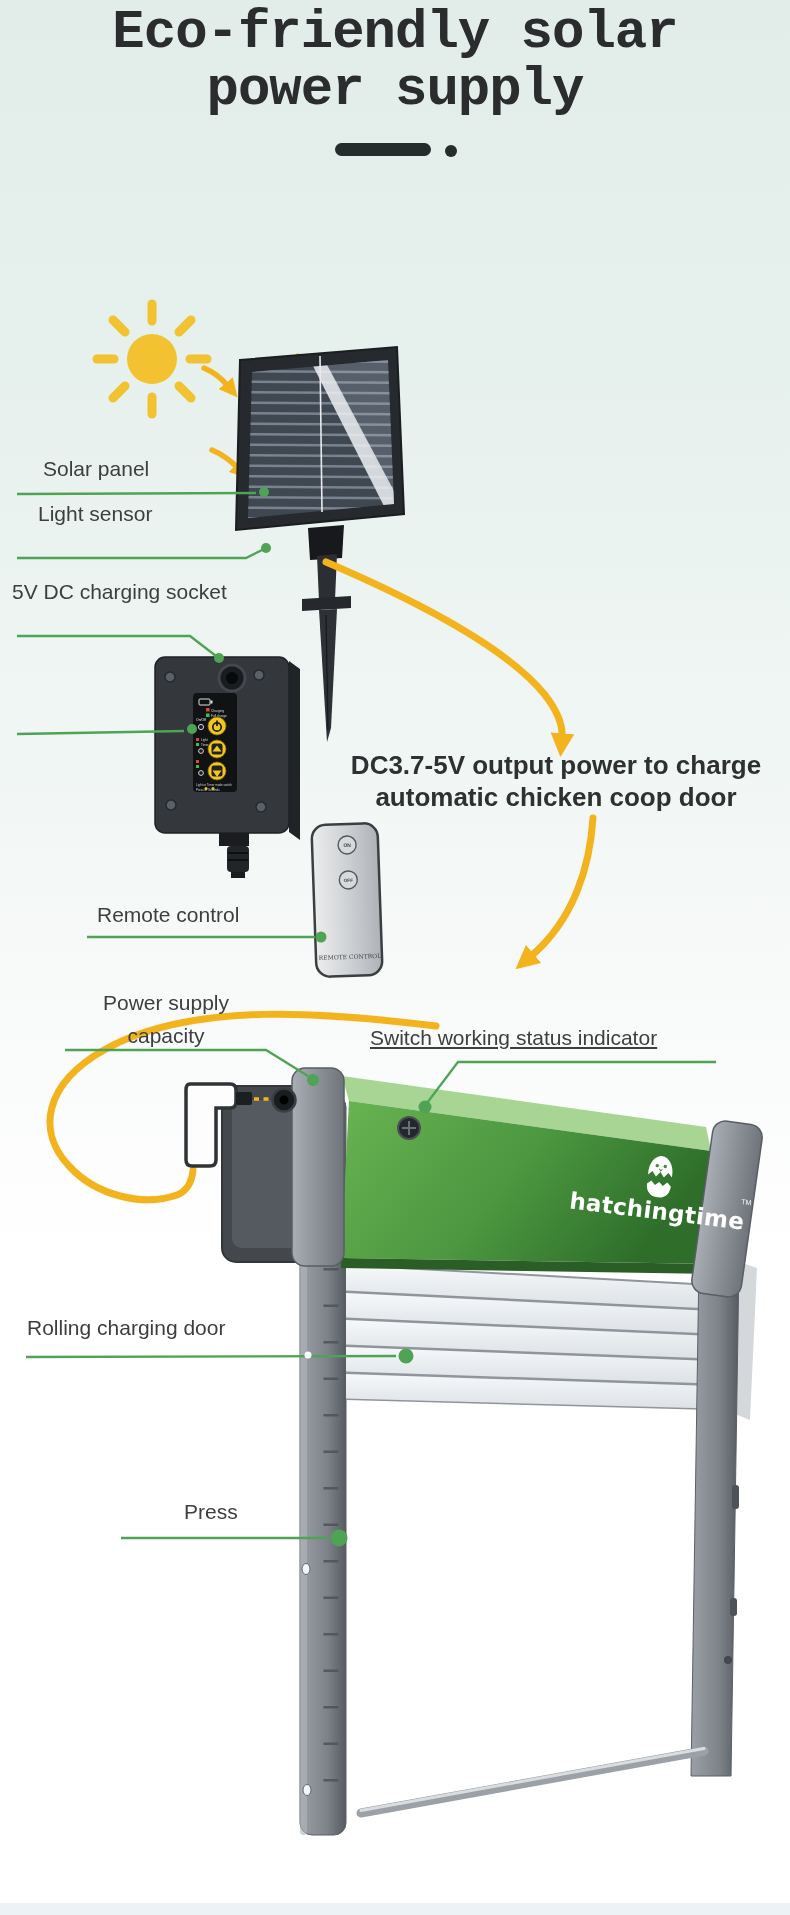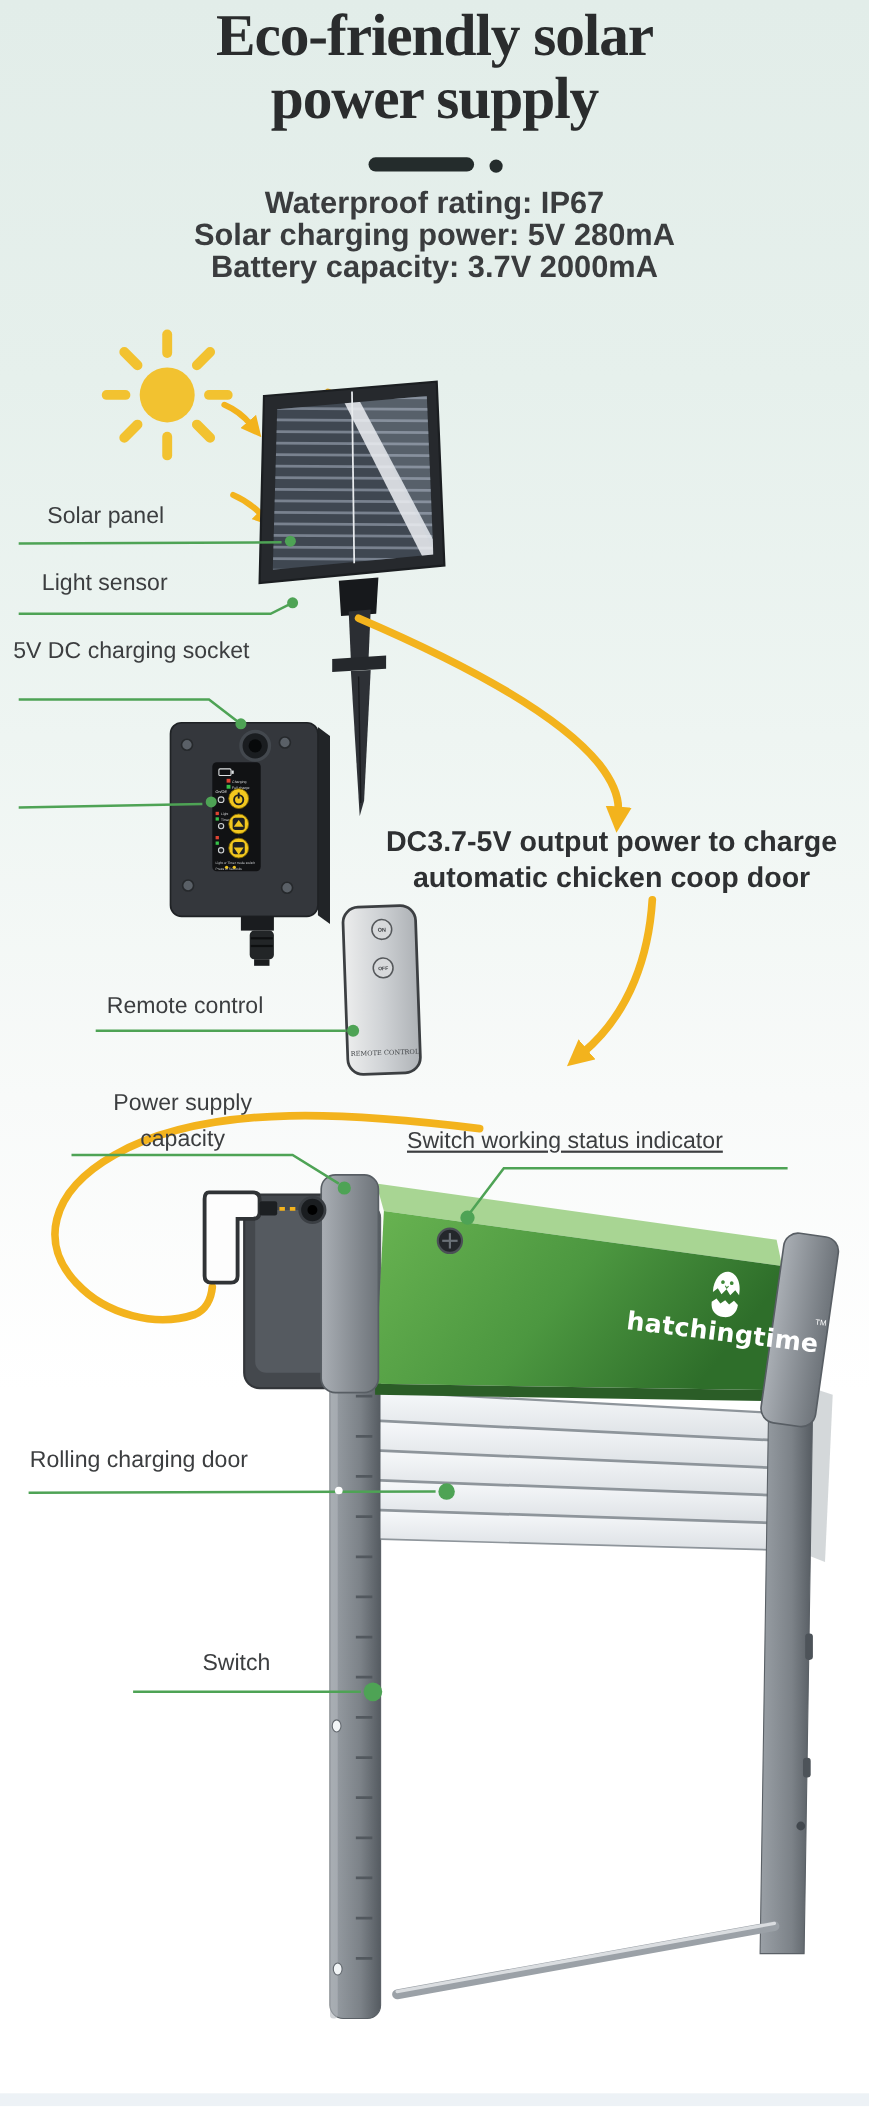--- a/index.html
+++ b/index.html
@@ -2,28 +2,28 @@
 <html><head>
 <meta charset="utf-8">
 <style>
   html,body{margin:0;padding:0;}
   #page{position:relative;width:790px;height:1915px;overflow:hidden;
     background:linear-gradient(180deg,#e2ede9 0%,#e6f0ec 18%,#eef5f2 35%,#f8faf9 52%,#ffffff 66%,#ffffff 100%);
     font-family:"Liberation Sans",sans-serif;}
   #art{position:absolute;left:0;top:0;z-index:1;}
   .txt{position:absolute;z-index:5;color:#3c3e40;white-space:nowrap;}
   #title{left:0;top:4px;width:790px;text-align:center;
-    font-family:Liberation Serif, serif;font-weight:bold;font-size:54px;line-height:57px;
+    font-family:Liberation Mono, monospace;font-weight:bold;font-size:54px;line-height:57px;
     color:#2a2c2d;letter-spacing:-1px;}
   #divider-bar{position:absolute;left:335px;top:143px;width:96px;height:13px;border-radius:7px;background:#242c2c;z-index:5;}
   #divider-dot{position:absolute;left:445px;top:145px;width:12px;height:12px;border-radius:50%;background:#242c2c;z-index:5;}
   #specs{left:0;top:170px;width:790px;text-align:center;font-weight:bold;font-size:28px;line-height:29px;color:#3a3c3e;}
   .lbl{font-size:21px;}
   #lbl-solar{left:43px;top:457px;}
-  #lbl-light{left:38px;top:518px;}
+  #lbl-light{left:38px;top:502px;}
   #lbl-socket{left:12px;top:580px;}
   #lbl-operation{left:10px;top:661px;width:162px;text-align:center;line-height:34px;}
   #lbl-remote{left:97px;top:903px;}
   #lbl-power{left:58px;top:986px;width:216px;text-align:center;line-height:33px;}
   #lbl-switch{left:370px;top:1026px;font-size:21px;text-decoration:underline;}
   #lbl-rolling{left:27px;top:1316px;}
   #lbl-track{left:184px;top:1500px;}
   #callout{left:318px;top:749px;width:476px;text-align:center;font-weight:bold;font-size:26px;line-height:32px;color:#2e3032;}
   #bottom-strip{position:absolute;left:0;top:1903px;width:790px;height:12px;background:#edf2f6;z-index:2;}
 </style>
@@ -267,37 +267,32 @@
   </g>
 </svg>
 
 <div id="title" class="txt">
   <div>Eco-friendly solar</div>
   <div>power supply</div>
 </div>
 <div id="divider-bar"></div>
 <div id="divider-dot"></div>
 
-<div id="specs" class="txt">
-  <div>Waterproof rating: IP67</div>
-  <div>Solar charging power: 5V 280mA</div>
-  <div>Battery capacity: 3.7V 2000mA</div>
-</div>
 
 <div id="lbl-solar" class="txt lbl">Solar panel</div>
 <div id="lbl-light" class="txt lbl">Light sensor</div>
 <div id="lbl-socket" class="txt lbl">5V DC charging socket</div>
 <div id="callout" class="txt">
   <div>DC3.7-5V output power to charge</div>
   <div>automatic chicken coop door</div>
 </div>
 <div id="lbl-remote" class="txt lbl">Remote control</div>
 <div id="lbl-power" class="txt lbl">
   <div>Power supply</div>
   <div>capacity</div>
 </div>
 <div id="lbl-switch" class="txt lbl">Switch working status indicator</div>
 <div id="lbl-rolling" class="txt lbl">Rolling charging door</div>
-<div id="lbl-track" class="txt lbl">Switch</div>
+<div id="lbl-track" class="txt lbl">Press</div>
 
 <div id="bottom-strip"></div>
 
 </div>
 
 </body></html>

